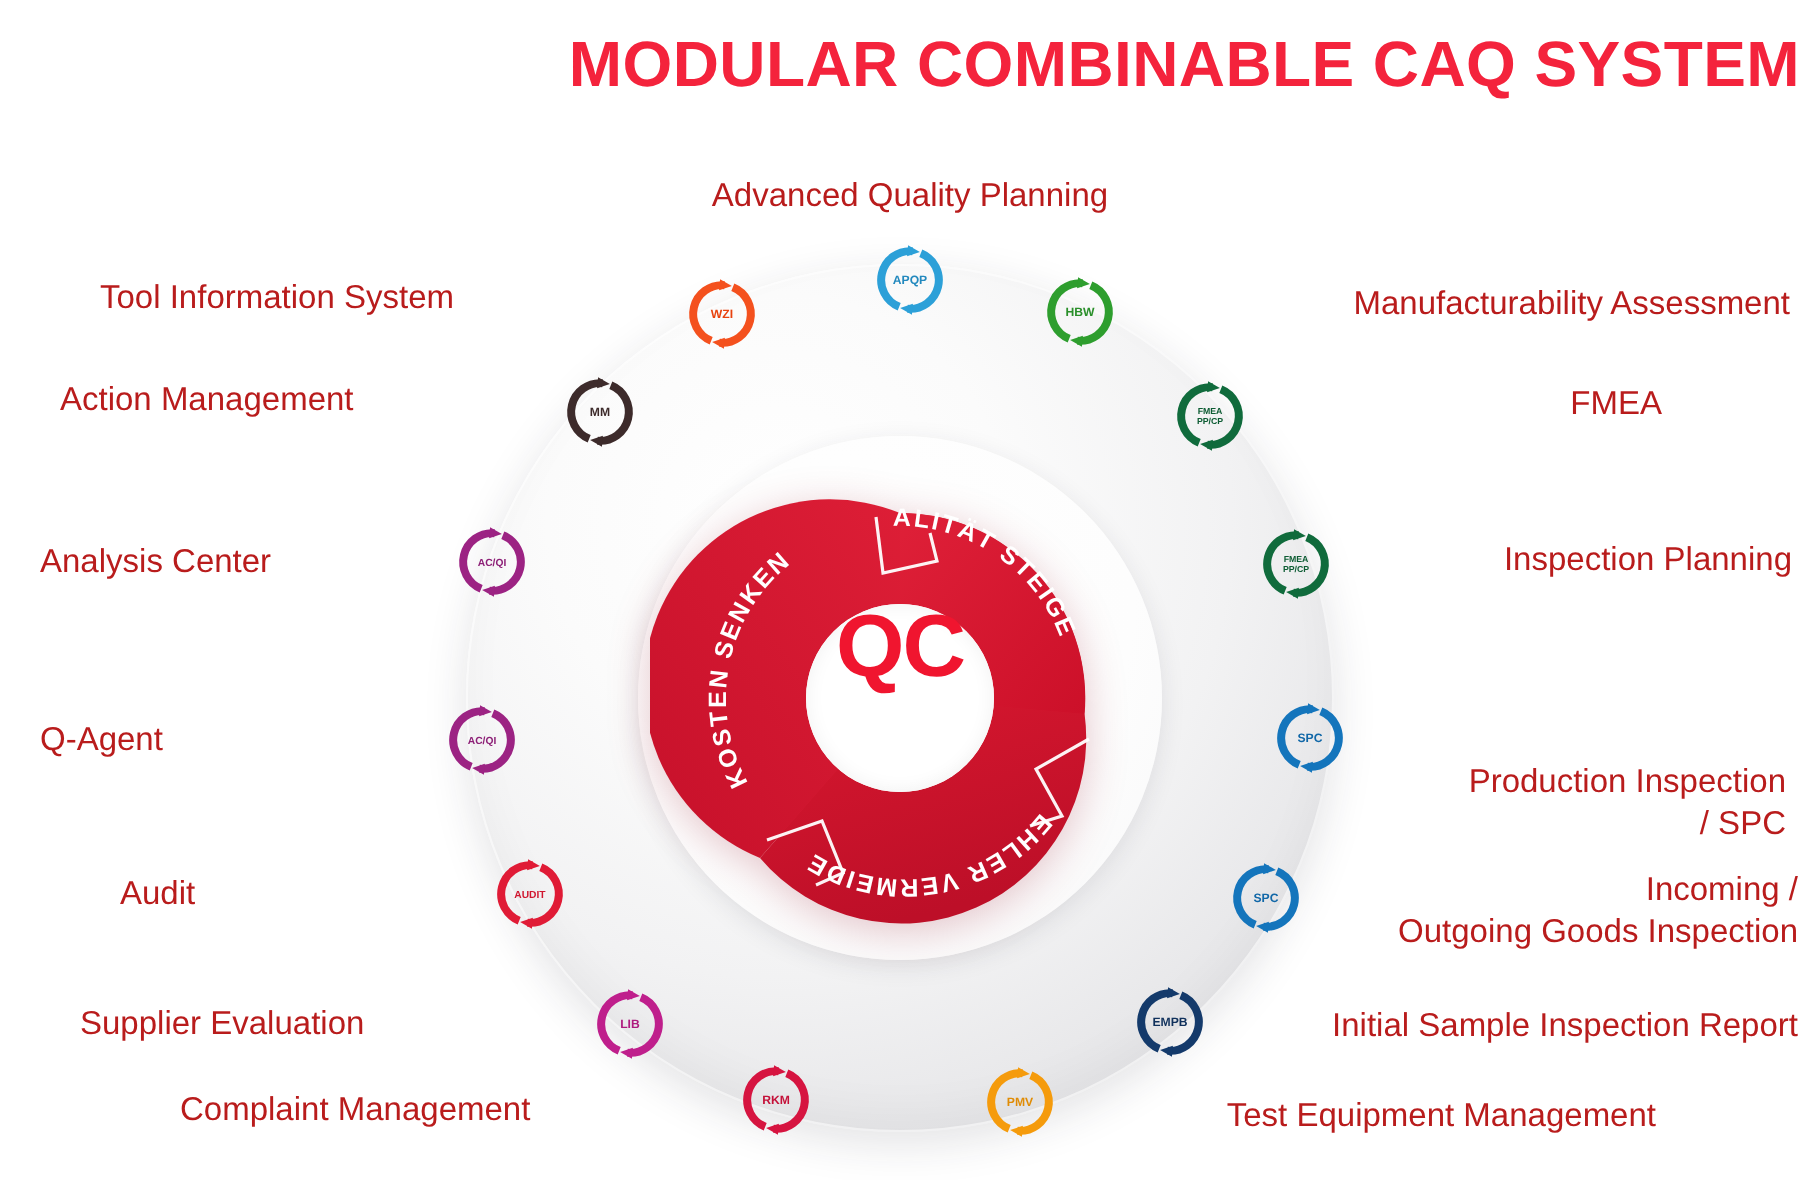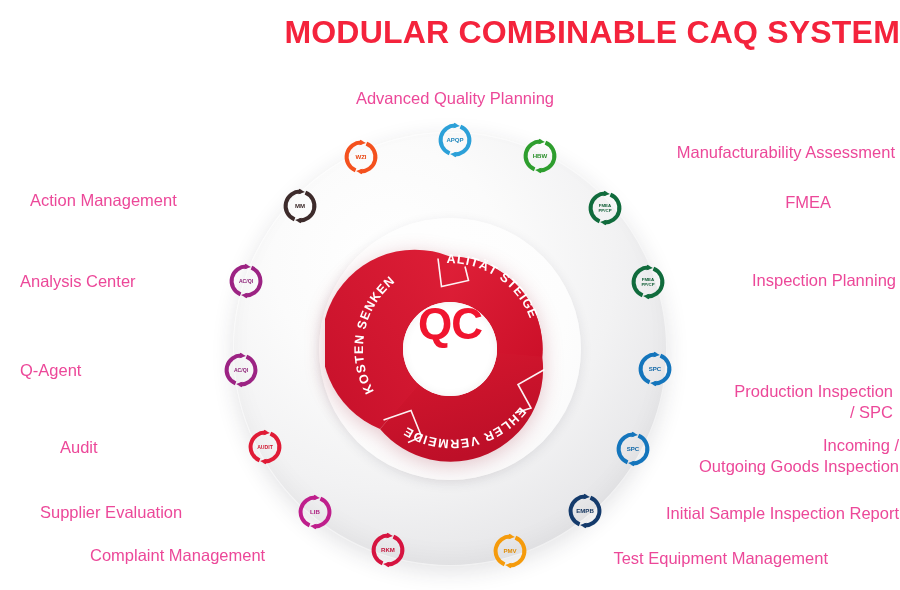--- a/index.html
+++ b/index.html
@@ -82,21 +82,21 @@
   .badge svg{display:block;width:38px;height:38px;}
   .badge .bt{
     font-family:"Liberation Sans","DejaVu Sans",sans-serif;
     font-weight:bold;text-anchor:middle;
   }
 
   
   .mod-label{
     position:absolute;
     font-size:16.5px;
-    color:#ec4899;
+    color:#b91c1c;
     line-height:1.28;
     white-space:pre-line;
     font-family:"Liberation Sans","DejaVu Sans",sans-serif;
   }
   .lbl-right{text-align:left;}
   .lbl-left{text-align:right;}
   .lbl-center{text-align:center;}
 </style>
 </head>
 <body>
@@ -294,20 +294,21 @@
       <svg viewBox="0 0 40 40">
         <path d="M 25.69,5.91 A 15.2,15.2 0 0 1 18.68,35.14" fill="none" stroke="#f59b0c" stroke-width="4.2" stroke-linecap="butt"></path>
         <path d="M 14.31,34.09 A 15.2,15.2 0 0 1 21.32,4.86" fill="none" stroke="#f59b0c" stroke-width="4.2" stroke-linecap="butt"></path>
         <path d="M 14.79,34.80 L 21.52,32.47 L 21.02,38.26 Z" fill="#f59b0c"></path>
         <path d="M 25.21,5.20 L 18.48,7.53 L 18.98,1.74 Z" fill="#f59b0c"></path>
         <text class="bt" x="20" fill="#e08c06" font-size="6.4" y="22.2"><tspan x="20">PMV</tspan></text>
       </svg>
     </div>
 
   <div class="mod-label lbl-center" style="left:310px;top:88px;width:290px;">Advanced Quality Planning</div>
+  <div class="mod-label lbl-right" style="left:50px;top:139px;width:268px;">Tool Information System</div>
   <div class="mod-label lbl-left" style="left:565px;top:142px;width:330px;">Manufacturability Assessment</div>
   <div class="mod-label lbl-right" style="left:30px;top:190px;width:230px;">Action Management</div>
   <div class="mod-label lbl-left" style="left:631px;top:192px;width:200px;">FMEA</div>
   <div class="mod-label lbl-right" style="left:20px;top:271px;width:196px;">Analysis Center</div>
   <div class="mod-label lbl-left" style="left:676px;top:270px;width:220px;">Inspection Planning</div>
   <div class="mod-label lbl-right" style="left:20px;top:360px;width:190px;">Q-Agent</div>
   <div class="mod-label lbl-left" style="left:683px;top:357px;width:210px;margin-top:24px;">Production Inspection
 / SPC</div>
   <div class="mod-label lbl-right" style="left:60px;top:437px;width:175px;">Audit</div>
   <div class="mod-label lbl-left" style="left:661px;top:435px;width:238px;">Incoming /

